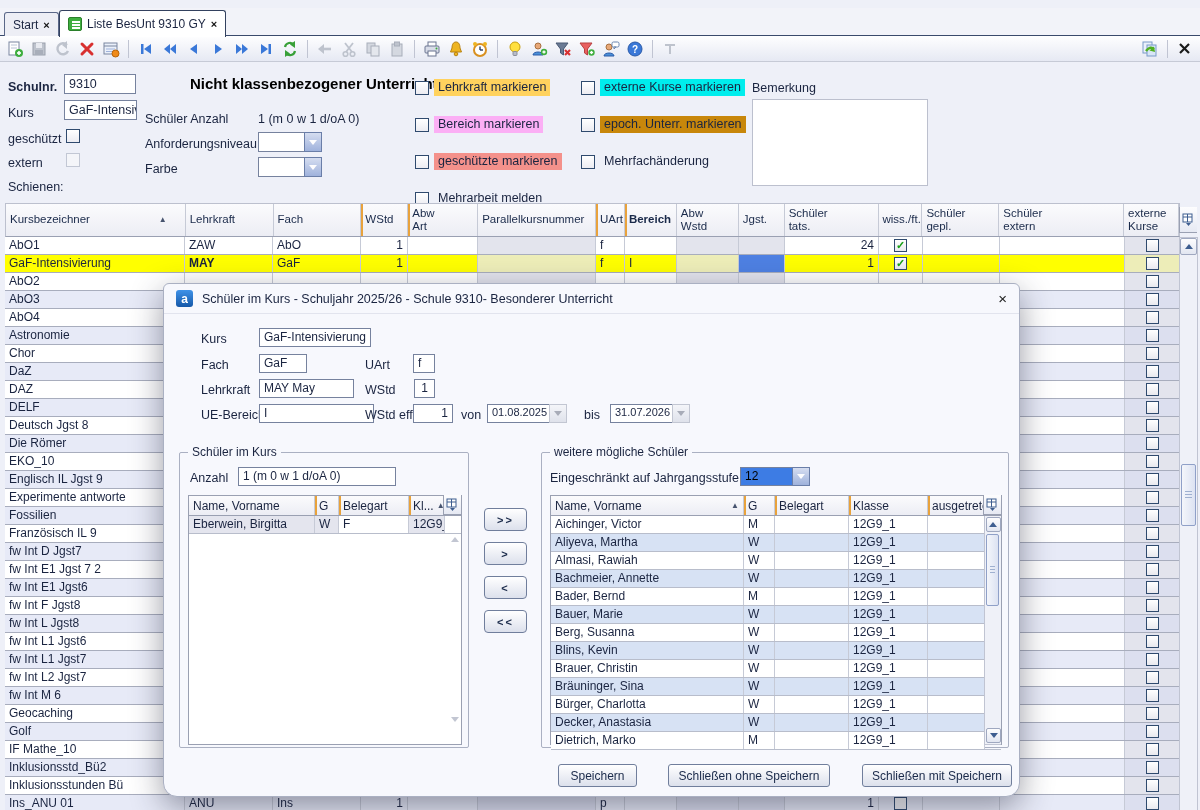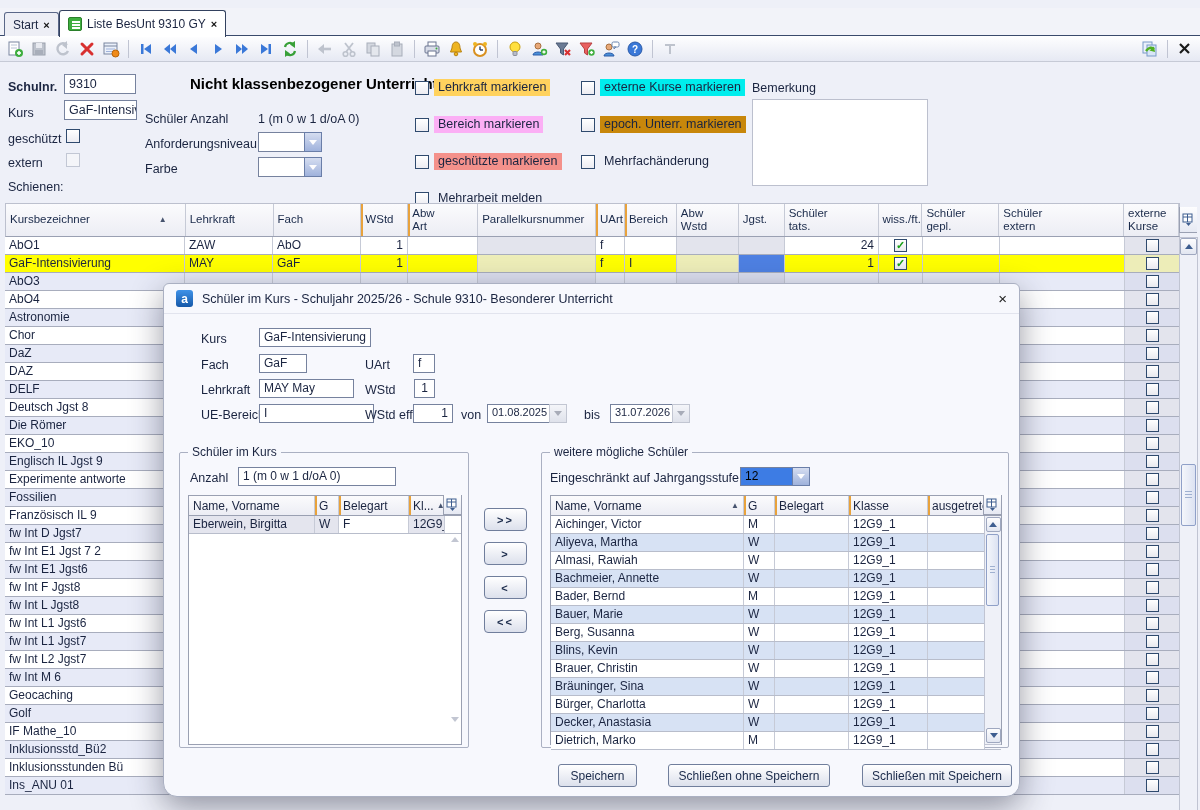--- a/index.html
+++ b/index.html
@@ -401,21 +401,21 @@
   <div class="grid">
     <div class="ghead" id="ghead">
         <div class="gh" style="width: 180px;">Kursbezeichner<span class="sort">▲</span></div>
         <div class="gh" style="width: 88px;">Lehrkraft</div>
         <div class="gh" style="width: 88px;">Fach</div>
         <div class="gh tick" style="width: 47px;">WStd</div>
         <div class="gh tick" style="width: 70px;">Abw
 Art</div>
         <div class="gh" style="width: 118px;">Parallelkursnummer</div>
         <div class="gh tick" style="width: 29px;">UArt</div>
-        <div class="gh tick" style="width: 52px;">Bereich</div>
+        <div class="gh tick" style="width: 52px; font-weight: bold;">Bereich</div>
         <div class="gh" style="width: 62px;">Abw
 Wstd</div>
         <div class="gh" style="width: 46px;">Jgst.</div>
         <div class="gh" style="width: 94px;">Schüler
 tats.</div>
         <div class="gh" style="width: 44px;">wiss./ft.</div>
         <div class="gh" style="width: 77px;">Schüler
 gepl.</div>
         <div class="gh" style="width: 125px;">Schüler
 extern</div>
@@ -439,33 +439,52 @@
             <span class="gcb">✓</span>
           </div>
           <div class="gc" style="width: 77px;"></div>
           <div class="gc" style="width: 125px;"></div>
           <div class="gc c-gray cb-cell" style="width: 55px;">
             <span class="gcb"></span>
           </div>
         </div>
         <div class="grow r-sel">
           <div class="gc" style="width: 180px;">GaF-Intensivierung</div>
-          <div class="gc" style="width: 88px;">MAY</div>
+          <div class="gc" style="width: 88px; font-weight: bold;">MAY</div>
           <div class="gc" style="width: 88px;">GaF</div>
           <div class="gc c-right" style="width: 47px;">1</div>
           <div class="gc" style="width: 70px;"></div>
           <div class="gc c-gray" style="width: 118px;"></div>
           <div class="gc" style="width: 29px;">f</div>
           <div class="gc" style="width: 52px;">I</div>
           <div class="gc c-gray" style="width: 62px;"></div>
           <div class="gc c-gray c-focus" style="width: 46px;"></div>
           <div class="gc c-right" style="width: 94px;">1</div>
           <div class="gc cb-cell" style="width: 44px;">
             <span class="gcb">✓</span>
           </div>
+          <div class="gc" style="width: 77px;"></div>
+          <div class="gc" style="width: 125px;"></div>
+          <div class="gc c-gray cb-cell" style="width: 55px;">
+            <span class="gcb"></span>
+          </div>
+        </div>
+        <div class="grow r-even">
+          <div class="gc" style="width: 180px;">AbO2</div>
+          <div class="gc" style="width: 88px;"></div>
+          <div class="gc" style="width: 88px;"></div>
+          <div class="gc c-right" style="width: 47px;"></div>
+          <div class="gc" style="width: 70px;"></div>
+          <div class="gc c-gray" style="width: 118px;"></div>
+          <div class="gc" style="width: 29px;"></div>
+          <div class="gc" style="width: 52px;"></div>
+          <div class="gc c-gray" style="width: 62px;"></div>
+          <div class="gc c-gray" style="width: 46px;"></div>
+          <div class="gc c-right" style="width: 94px;"></div>
+          <div class="gc" style="width: 44px;"></div>
           <div class="gc" style="width: 77px;"></div>
           <div class="gc" style="width: 125px;"></div>
           <div class="gc c-gray cb-cell" style="width: 55px;">
             <span class="gcb"></span>
           </div>
         </div>
         <div class="grow r-odd">
           <div class="gc" style="width: 180px;">AbO3</div>
           <div class="gc" style="width: 88px;"></div>
           <div class="gc" style="width: 88px;"></div>

